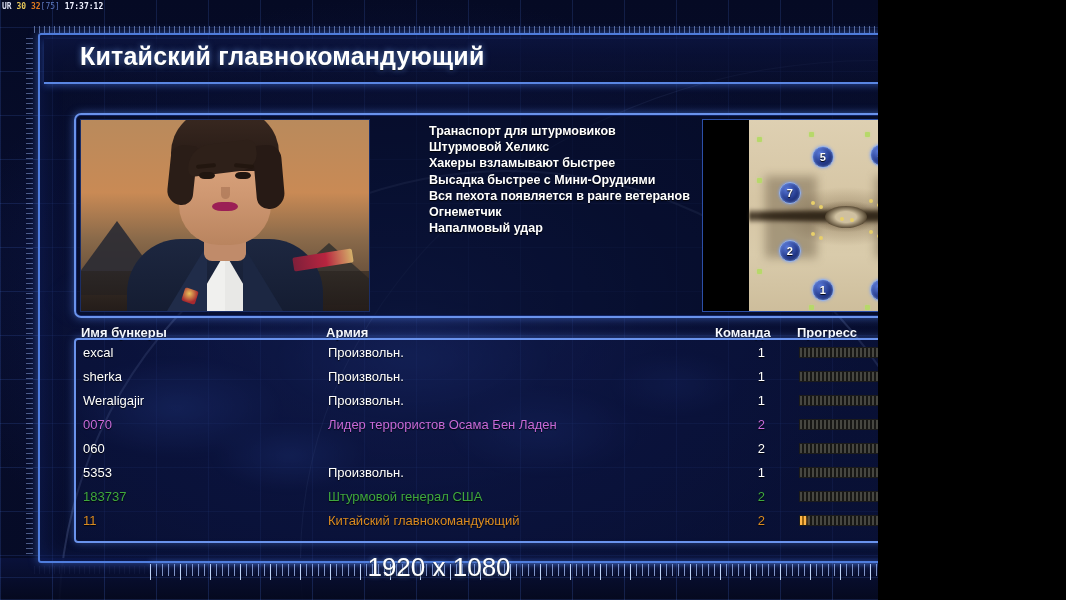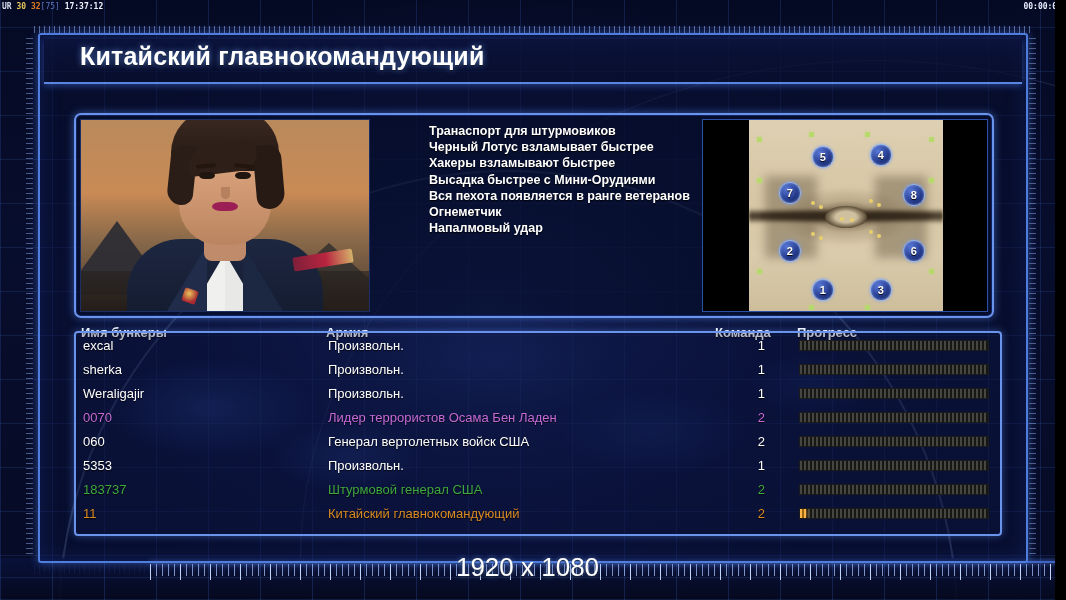--- a/index.html
+++ b/index.html
@@ -4,21 +4,21 @@
 <style>
   * { box-sizing: border-box; margin: 0; padding: 0; }
   html, body {
     width: 1066px; height: 600px;
     overflow: hidden;
     background: #000;
     font-family: "Liberation Sans", sans-serif;
   }
   #screen {
     position: relative;
-    width: 1055px; height: 600px;
+    width: 878px; height: 600px;
     background:
       radial-gradient(ellipse 620px 420px at 46% 52%, rgba(40,62,150,0.55) 0%, rgba(20,32,96,0.30) 45%, rgba(6,10,40,0.0) 75%),
       linear-gradient(180deg, #050a24 0%, #070d2c 40%, #060b26 100%);
     overflow: hidden;
   }
 
   
   .bg-grid {
     position: absolute; inset: 0;
     background-image:
@@ -365,21 +365,21 @@
     text-shadow: 0 1px 1px rgba(0,0,0,0.9);
     white-space: nowrap;
   }
   .th-name     { left: 7px; }
   .th-army     { left: 252px; }
   .th-team     { left: 641px; }
   .th-progress { left: 723px; }
 
   
   .tbl-box {
-    position: absolute; left: 34px; top: 296px; width: 928px; height: 205px;
+    position: absolute; left: 34px; top: 303px; width: 928px; height: 205px;
     border: 2px solid #6a93ec;
     border-radius: 4px;
     background: rgba(12,22,70,0.30);
     box-shadow: 0 0 8px rgba(90,140,245,0.45);
     overflow: hidden;
   }
   .row {
     position: relative;
     height: 24px;
     display: flex;
@@ -513,21 +513,21 @@
         <div class="pt-brow-l"></div>
         <div class="pt-brow-r"></div>
         <div class="pt-eye-l"></div>
         <div class="pt-eye-r"></div>
         <div class="pt-nose"></div>
         <div class="pt-lips"></div>
       </div>
 
       <div class="abilities">
           <div class="ab-line">Транаспорт для штурмовиков</div>
-          <div class="ab-line">Черный Лотус взламывает быстрее</div>
+          <div class="ab-line">Штурмовой Хеликс</div>
           <div class="ab-line">Хакеры взламывают быстрее</div>
           <div class="ab-line">Высадка быстрее с Мини-Орудиями</div>
           <div class="ab-line">Вся пехота появляется в ранге ветеранов</div>
           <div class="ab-line">Огнеметчик</div>
           <div class="ab-line">Напалмовый удар</div>
         </div>
 
       <div class="minimap">
         <div class="mm-terrain">
           <div class="mm-dark-l"></div>
@@ -604,21 +604,20 @@
         <div class="row">
           <div class="cell-name" style="color: rgb(198, 106, 216);">0070</div>
           <div class="cell-army" style="color: rgb(198, 106, 216);">Лидер террористов Осама Бен Ладен</div>
           <div class="cell-team" style="color: rgb(198, 106, 216);">2</div>
           <div class="cell-prog">
             <div class="prog-track"></div>
           </div>
         </div>
         <div class="row">
           <div class="cell-name" style="color: rgb(255, 255, 255);">060</div>
-          <div class="cell-army" style="color: rgb(255, 255, 255);">Генерал вертолетных войск США</div>
           <div class="cell-team" style="color: rgb(255, 255, 255);">2</div>
           <div class="cell-prog">
             <div class="prog-track"></div>
           </div>
         </div>
         <div class="row">
           <div class="cell-name" style="color: rgb(255, 255, 255);">5353</div>
           <div class="cell-army" style="color: rgb(255, 255, 255);">Произвольн.</div>
           <div class="cell-team" style="color: rgb(255, 255, 255);">1</div>
           <div class="cell-prog">

